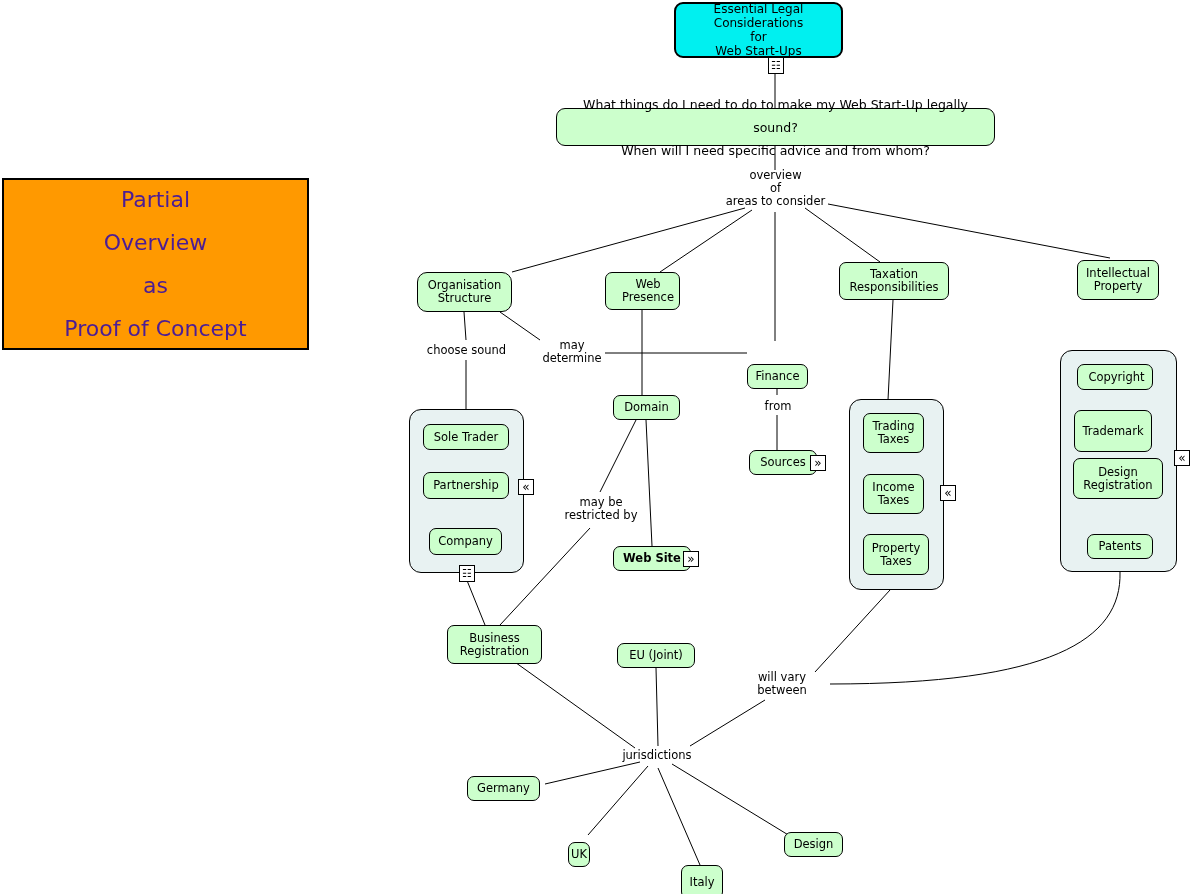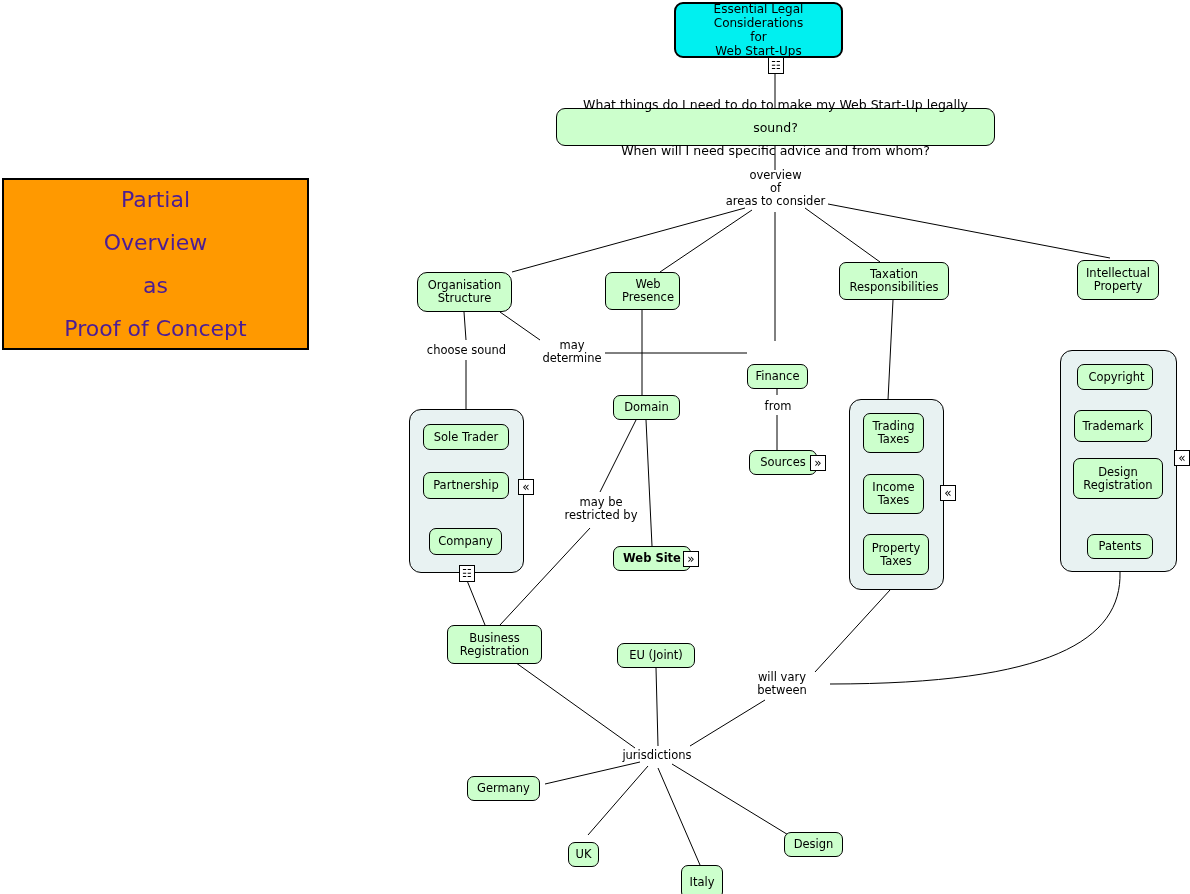--- a/index.html
+++ b/index.html
@@ -224,28 +224,28 @@
   <div class="node" style="left:863px; top:413px; width:61px; height:40px;">Trading
 Taxes</div>
   <div class="node" style="left:863px; top:474px; width:61px; height:40px;">Income
 Taxes</div>
   <div class="node" style="left:863px; top:534px; width:66px; height:41px;">Property
 Taxes</div>
   <div class="marker" style="left:940px; top:485px;">«</div>
 
   <div class="group" style="left:1060px; top:350px; width:117px; height:222px;"></div>
   <div class="node" style="left:1077px; top:364px; width:76px; height:26px;padding-left:8px;">Copyright</div>
-  <div class="node" style="left:1074px; top:410px; width:78px; height:32px;text-align:center;">Trademark</div>
+  <div class="node" style="left:1074px; top:410px; width:78px; height:42px;text-align:center;">Trademark</div>
   <div class="node" style="left:1073px; top:458px; width:90px; height:41px;">Design
 Registration</div>
   <div class="node" style="left:1087px; top:534px; width:66px; height:25px;">Patents</div>
   <div class="marker" style="left:1174px; top:450px;">«</div>
 
   <div class="node" style="left:447px; top:625px; width:95px; height:39px;">Business
 Registration</div>
 
   <div class="node" style="left:617px; top:643px; width:78px; height:25px;">EU (Joint)</div>
   <div class="node" style="left:467px; top:776px; width:73px; height:25px;">Germany</div>
-  <div class="node" style="left:568px; top:842px; width:31px; height:25px;">UK</div>
+  <div class="node" style="left:568px; top:842px; width:22px; height:25px;">UK</div>
   <div class="node" style="left:681px; top:865px; width:42px; height:34px;">Italy</div>
   <div class="node" style="left:784px; top:832px; width:59px; height:25px;">Design</div>
 
 </div>
 
 </body></html>

